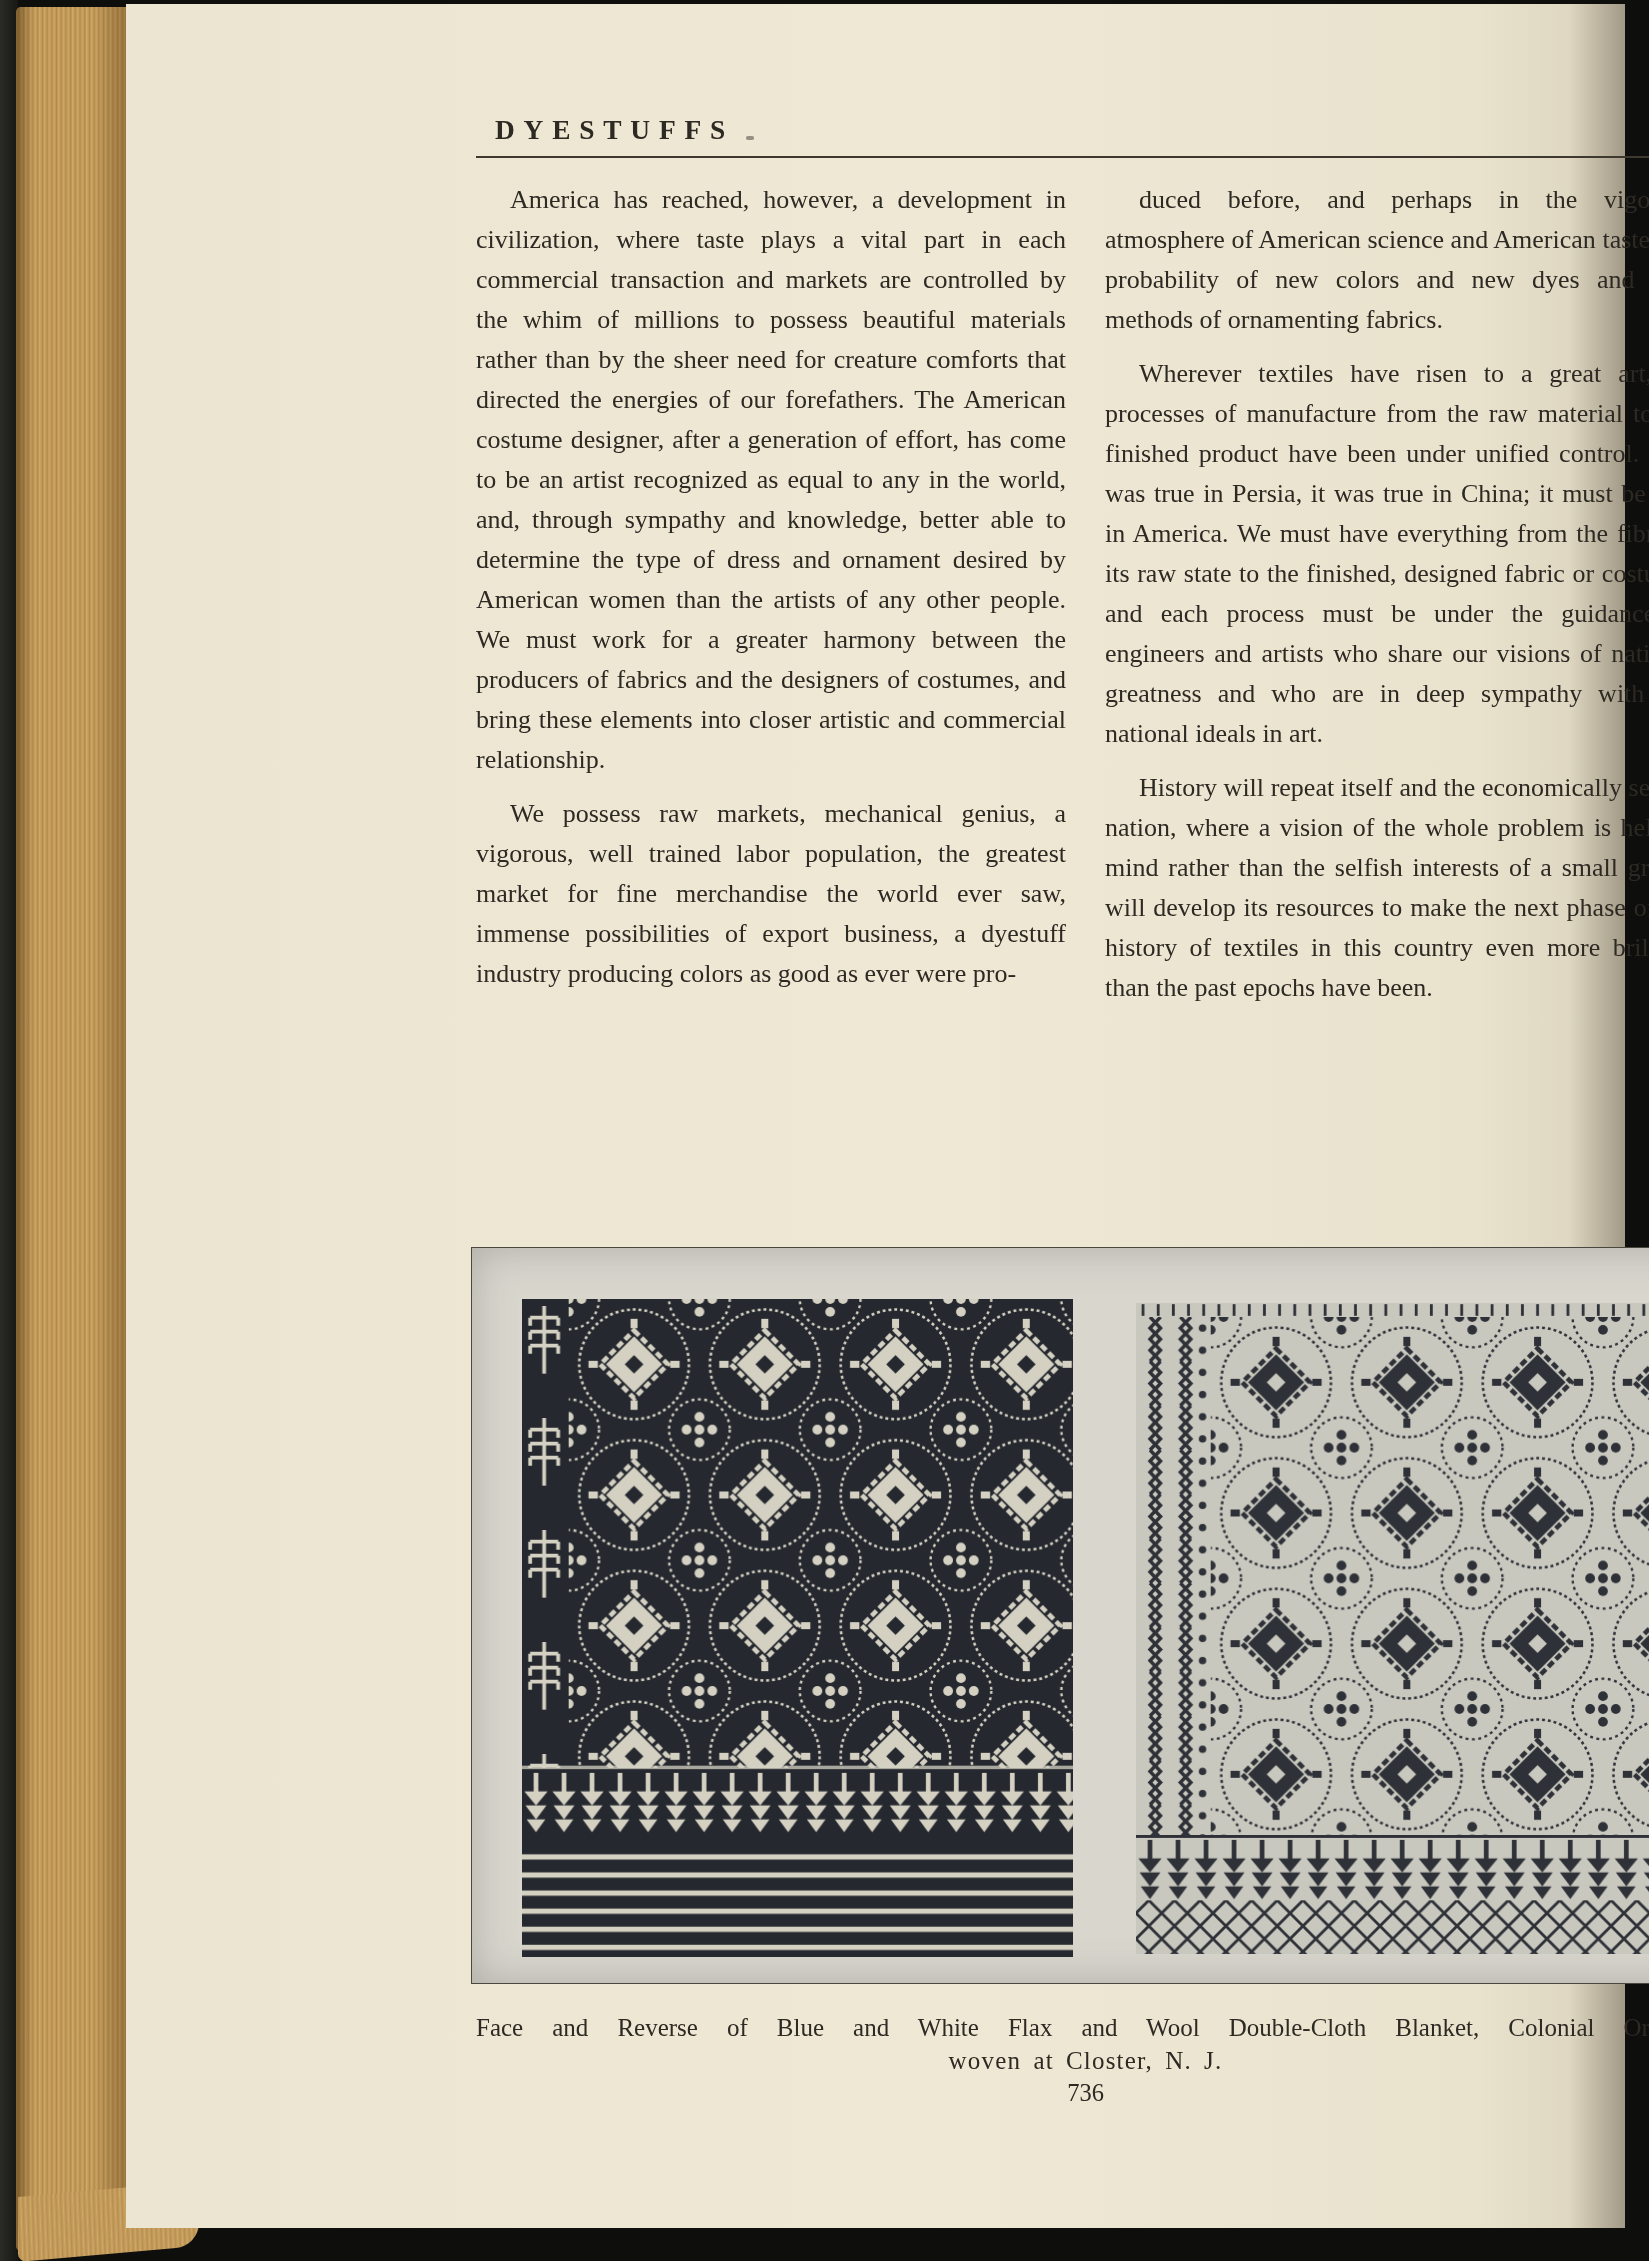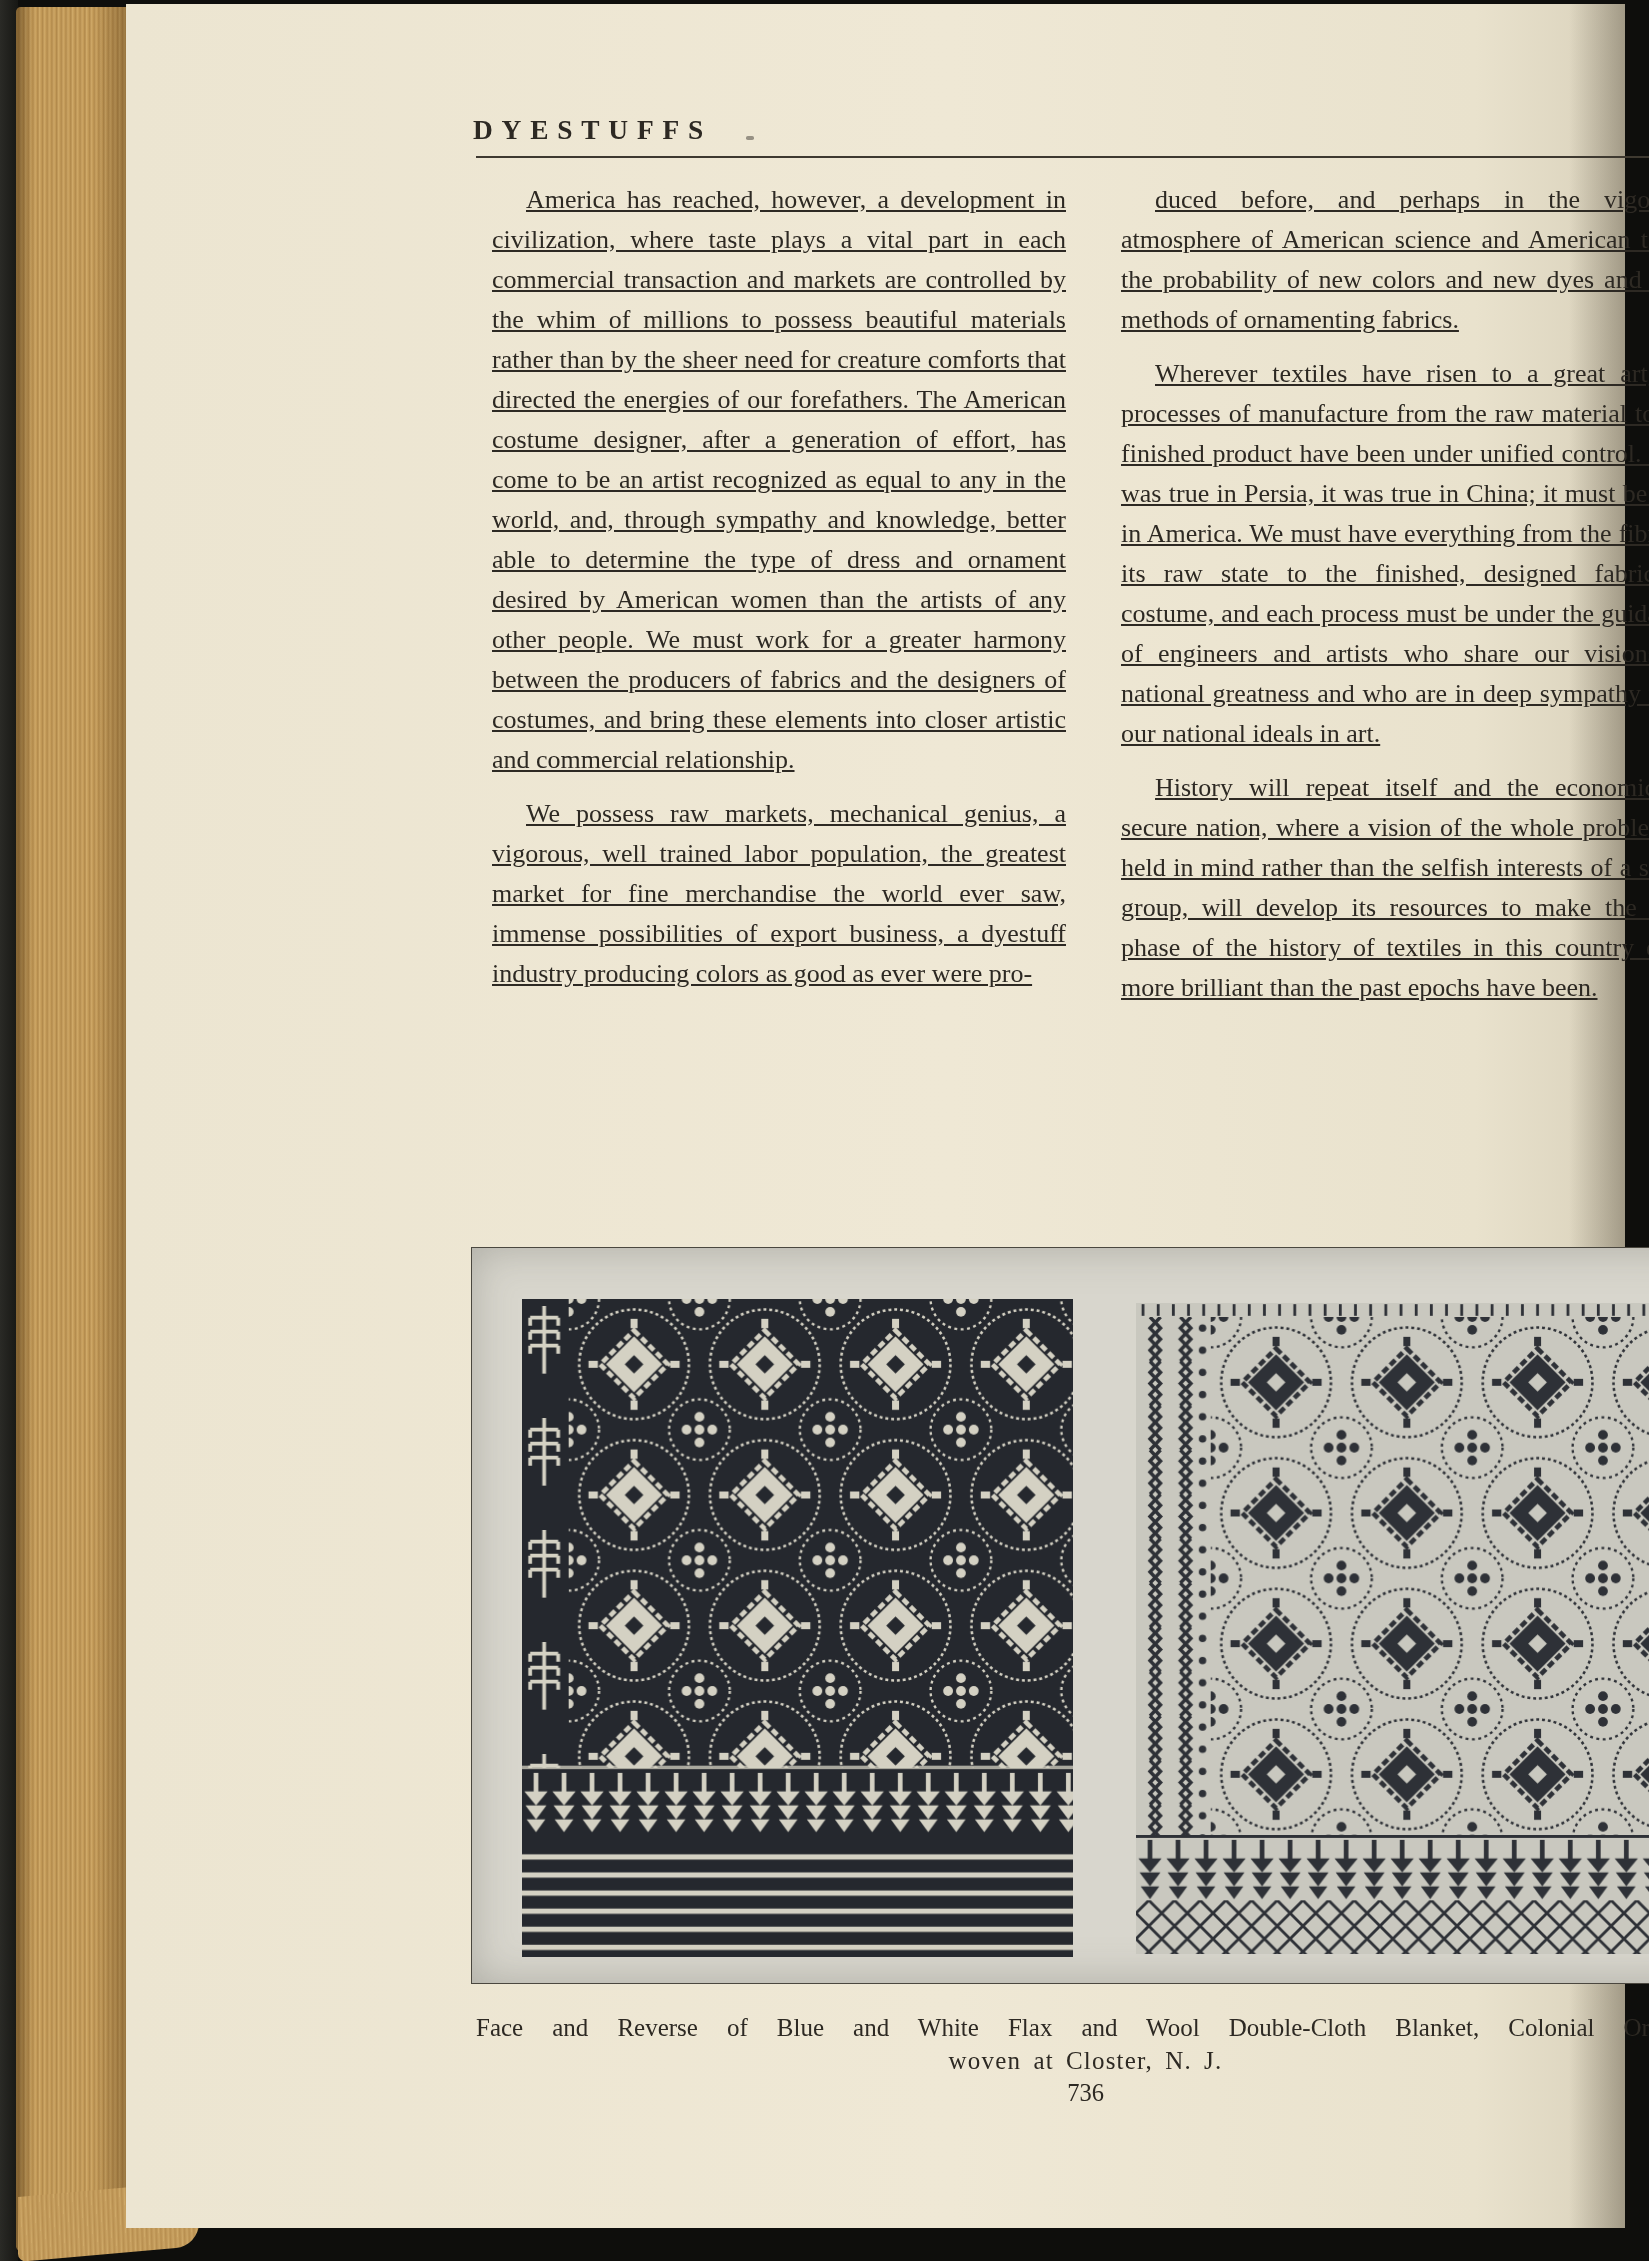--- a/index.html
+++ b/index.html
@@ -29,39 +29,39 @@
   }
   .page {
     position: absolute; left: 126px; top: 3.5px; width: 1499px; height: 2224px;
     background: linear-gradient(90deg, var(--page_bg, #ece5d1) 0%, #efe8d5 55%, #e9e2cd 90%, #d9d1bb 100%);
   }
   .page-right-shade {
     position: absolute; right: 0; top: 0; width: 56px; height: 100%;
     background: linear-gradient(90deg, rgba(0,0,0,0), rgba(72,64,48,.38));
   }
   .running-head {
-    position: absolute; left: 347px; top: 111px;
+    position: absolute; left: 369px; top: 111px;
     font-size: 27.4px; letter-spacing: 8.8px; color: var(--ink, #2d2923); font-weight: 600;
   }
   .ink-speck {
     position: absolute; left: 620px; top: 132px; width: 8.2px; height: 4.1px;
     background: var(--ink, #2d2923); opacity: .45; border-radius: 1.8px;
   }
   .header-rule {
     position: absolute; left: 350px; top: 152px; width: 1219px; height: 2.9px;
     background: var(--rule, #3e3930);
   }
   .col {
     position: absolute; top: 176px; width: 590px;
     font-size: 26px; line-height: 40px; color: var(--ink, #2d2923);
     text-align: justify;
   }
   .col-left  { left: 350px; }
   .col-right { left: 979px; }
-  .col p { text-indent: 34px; margin: 0 0 14px 16px; text-decoration: underline; }
+  .col p { text-indent: 34px; margin: 0 0 14px 0; }
   .figure-plate {
     position: absolute; left: 345px; top: 1243px; width: 1229px; height: 737px;
     background: var(--figure_bg, #d8d6cd);
     border: 1.8px solid var(--figure_border, #4a473f);
     box-shadow: inset 0 0 41px rgba(95,95,88,.35);
   }
   .swatch { position: absolute; display: block; }
   .swatch-face    { left: 50px;  top: 51px; width: 551px; height: 658px; }
   .swatch-reverse { left: 664px; top: 55px; width: 523px; height: 651px; }
   .figure-caption {

